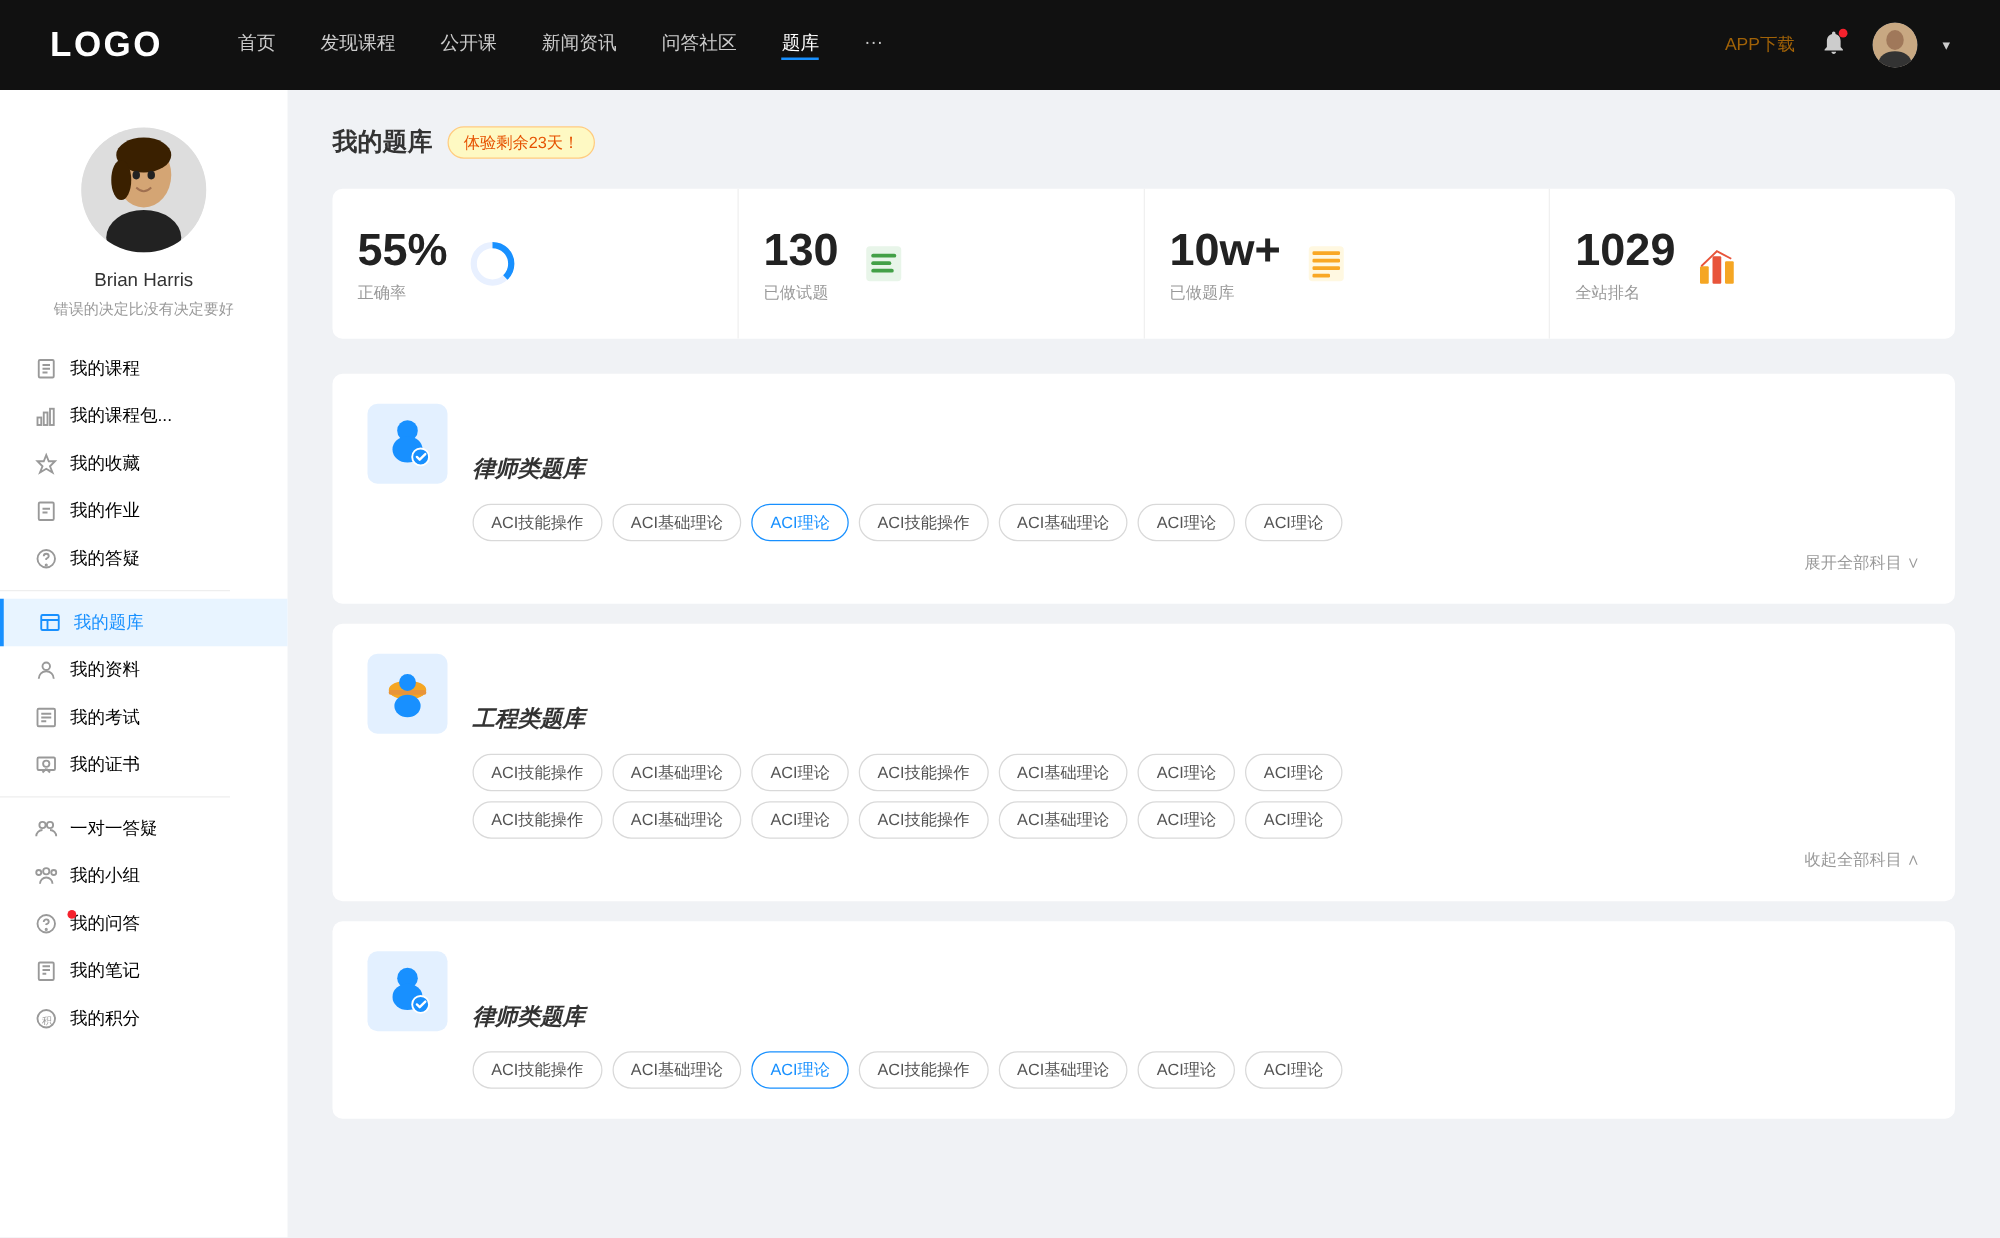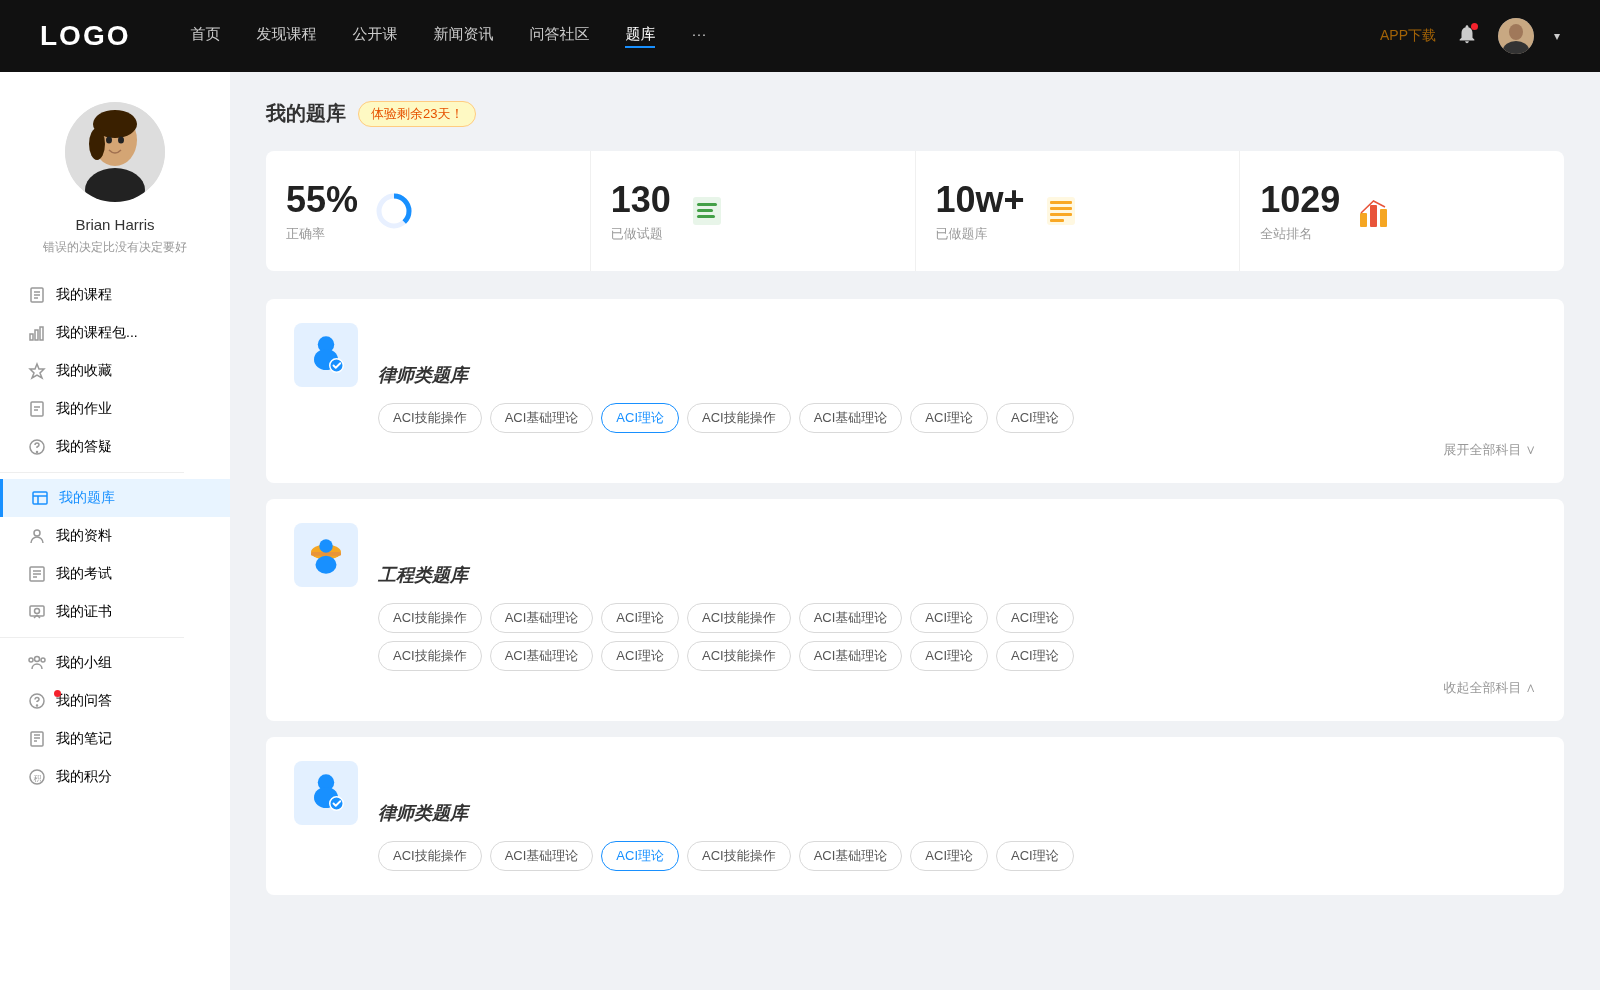--- a/index.html
+++ b/index.html
@@ -253,20 +253,31 @@
             </svg>
         </span>
         <span>我的证书</span>
       </div>
 
       <div class="divider"></div>
 
       <div class="menu-item">
         <span class="menu-icon">
           <svg viewBox="0 0 18 18" fill="none" stroke="#999" stroke-width="1.5">
+              <circle cx="6" cy="6" r="2.5"></circle>
+              <circle cx="12" cy="6" r="2.5"></circle>
+              <path d="M1 15c0-2.8 2.2-5 5-5"></path>
+              <path d="M12 10c2.8 0 5 2.2 5 5"></path>
+            </svg>
+        </span>
+        <span>一对一答疑</span>
+      </div>
+      <div class="menu-item">
+        <span class="menu-icon">
+          <svg viewBox="0 0 18 18" fill="none" stroke="#999" stroke-width="1.5">
               <circle cx="9" cy="5" r="2.5"></circle>
               <path d="M4 15c0-2.8 2.2-5 5-5s5 2.2 5 5"></path>
               <circle cx="3" cy="6" r="2"></circle>
               <circle cx="15" cy="6" r="2"></circle>
             </svg>
         </span>
         <span>我的小组</span>
       </div>
       <div class="menu-item" style="position:relative;">
         <span class="menu-icon">

